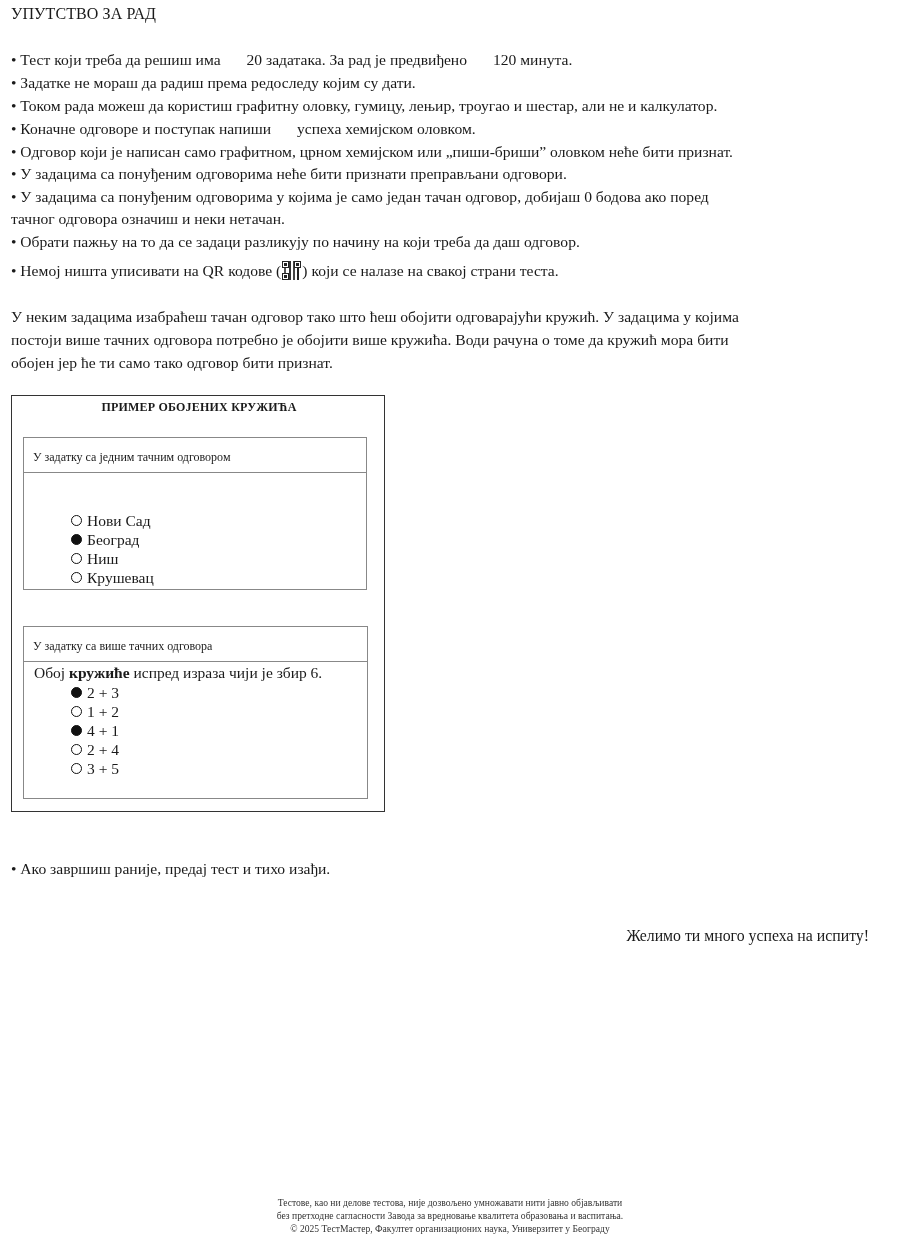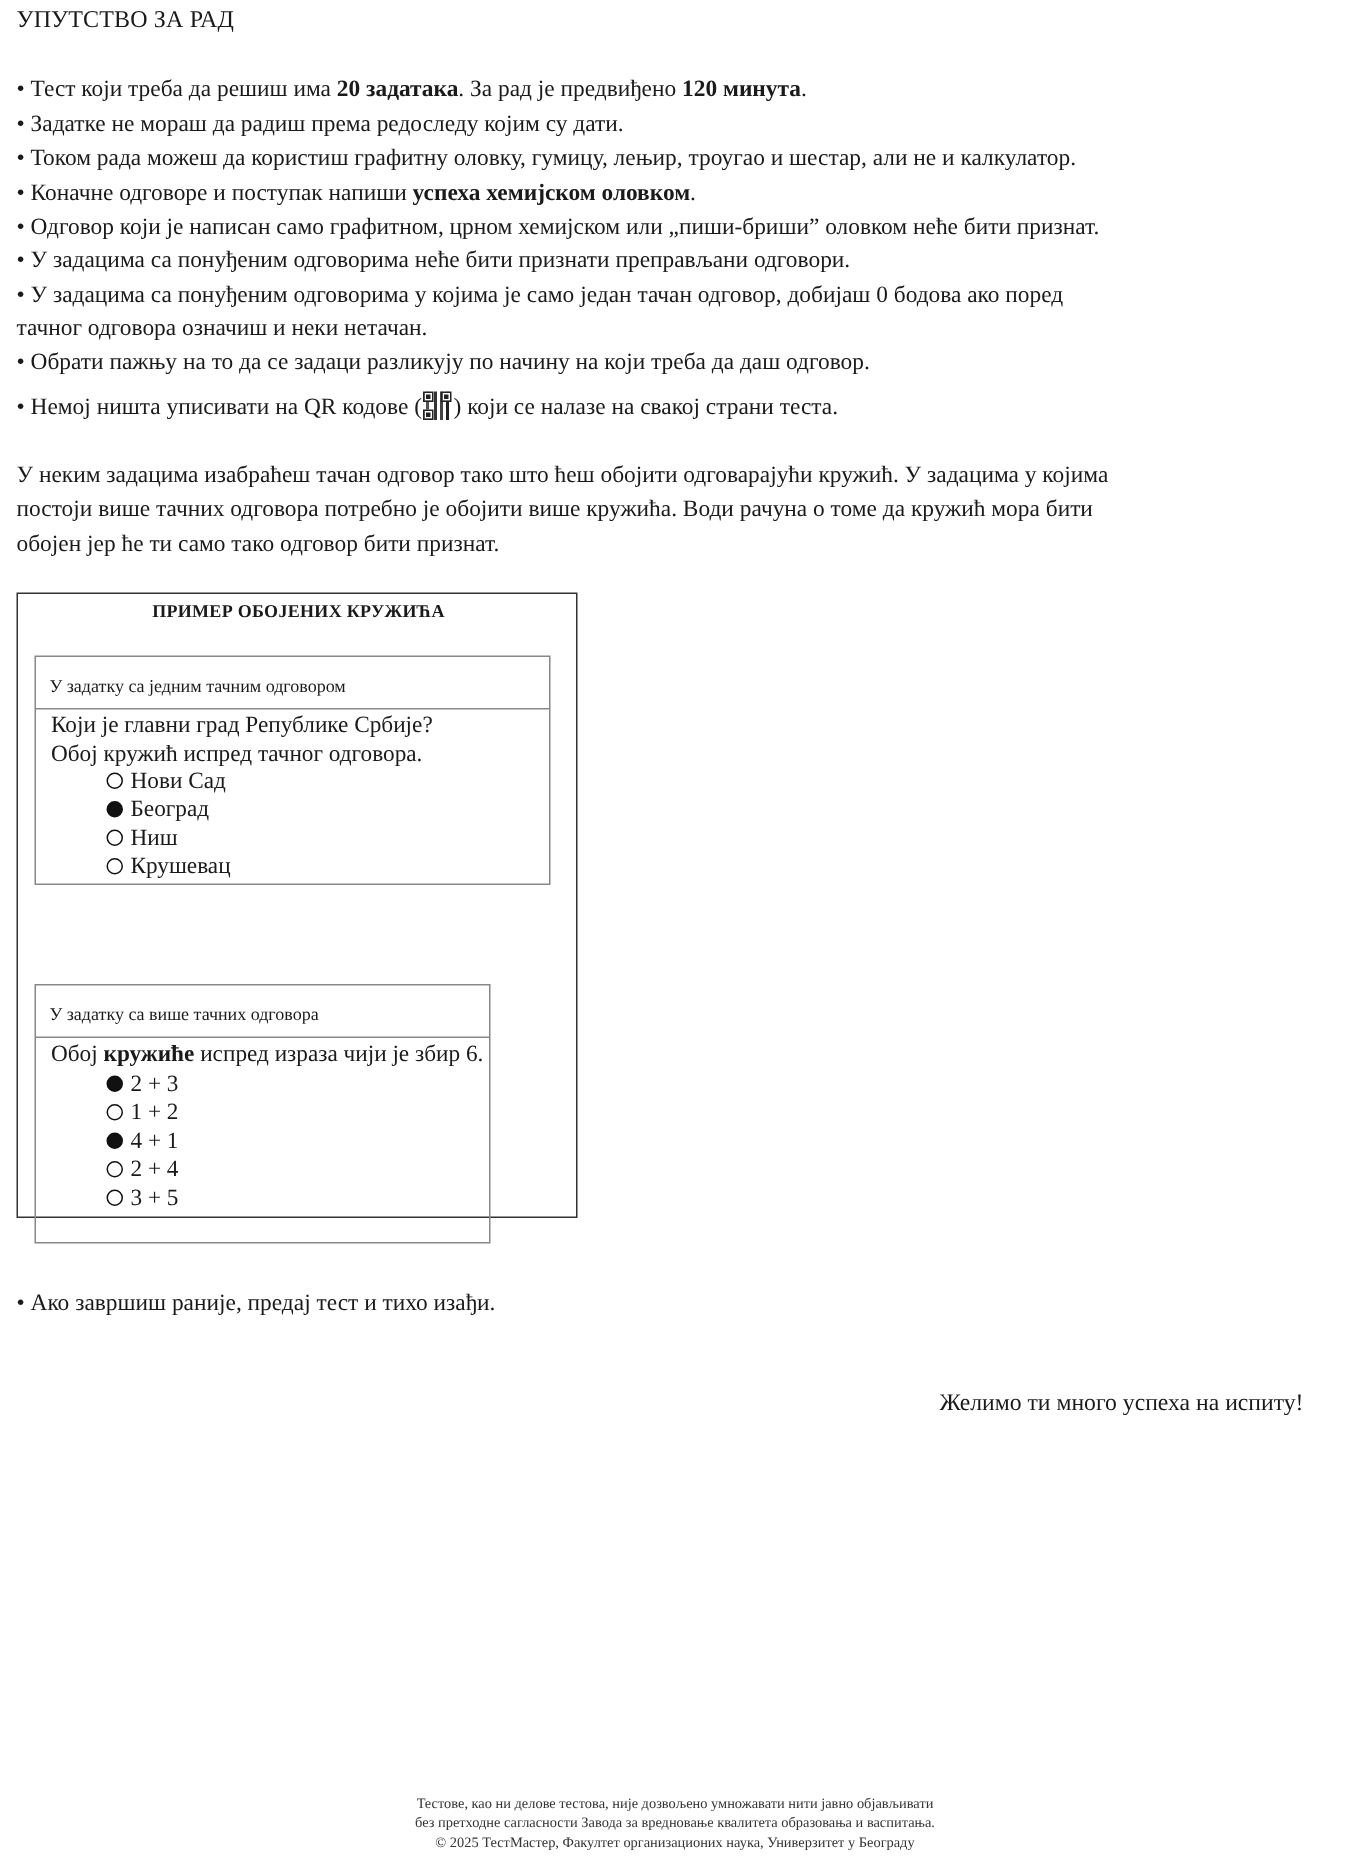--- a/index.html
+++ b/index.html
@@ -20,21 +20,21 @@
     left: 11px; top: 5px;
     font-size: 16px;
     letter-spacing: 0.1px;
   }
   .line {
     left: 11px;
     font-size: 15.6px;
     white-space: nowrap;
     line-height: 20px;
   }
-  .line b { font-weight: bold; }
+  .line b { font-weight: normal; margin-left: 22px; }
   .qr {
     display: inline-block;
     width: 19px; height: 19px;
     vertical-align: -4px;
     margin: 0 1px;
     background:
       linear-gradient(90deg, transparent 0 2px, #555 2px 4px, transparent 4px 7px, #333 7px 9px, transparent 9px 11px, #444 11px 13px, transparent 13px 15px, #222 15px 17px, transparent 17px),
       linear-gradient(0deg, #fff 0 2px, transparent 2px 5px, #fff 5px 7px, transparent 7px 10px, #fff 10px 12px, transparent 12px 15px, #fff 15px 17px, transparent 17px);
     background-blend-mode: normal;
     position: relative;
@@ -160,45 +160,41 @@
   <span class="para-line">У неким задацима изабраћеш тачан одговор тако што ћеш обојити одговарајући кружић. У задацима у којима</span>
   <span class="para-line">постоји више тачних одговора потребно је обојити више кружића. Води рачуна о томе да кружић мора бити</span>
   <span class="para-line">обојен јер ће ти само тако одговор бити признат.</span>
 </div>
 
 <div class="abs example-box"></div>
 <div class="abs example-title">ПРИМЕР ОБОЈЕНИХ КРУЖИЋА</div>
 
 <div class="abs inner-box" style="left:23px; top:437px; width:344px; height:153px;">
   <div class="inner-head" style="height:35px; line-height:38px;">У задатку са једним тачним одговором</div>
-  <div class="q-text" style="top:37px;">
-    <div>Који је главни град Републике Србије?</div>
-    <div>Обој кружић испред тачног одговора.</div>
-  </div>
   <div class="opt-list" id="single-opts" style="top:73px;">
       <div class="opt">
         <span class="bubble"></span>
         <span>Нови Сад</span>
       </div>
       <div class="opt">
         <span class="bubble filled"></span>
         <span>Београд</span>
       </div>
       <div class="opt">
         <span class="bubble"></span>
         <span>Ниш</span>
       </div>
       <div class="opt">
         <span class="bubble"></span>
         <span>Крушевац</span>
       </div>
     </div>
 </div>
 
-<div class="abs inner-box" style="left:23px; top:656px; width:304px; height:173px;">
+<div class="abs inner-box" style="left:23px; top:626px; width:345px; height:173px;">
   <div class="inner-head" style="height:35px; line-height:38px;">У задатку са више тачних одговора</div>
   <div class="q-text" style="top:37px;">
     <span>Обој </span><b>кружиће</b><span> испред израза чији је збир 6.</span>
   </div>
   <div class="opt-list" id="multi-opts" style="top:56px;">
       <div class="opt">
         <span class="bubble filled"></span>
         <span>2 + 3</span>
       </div>
       <div class="opt">

